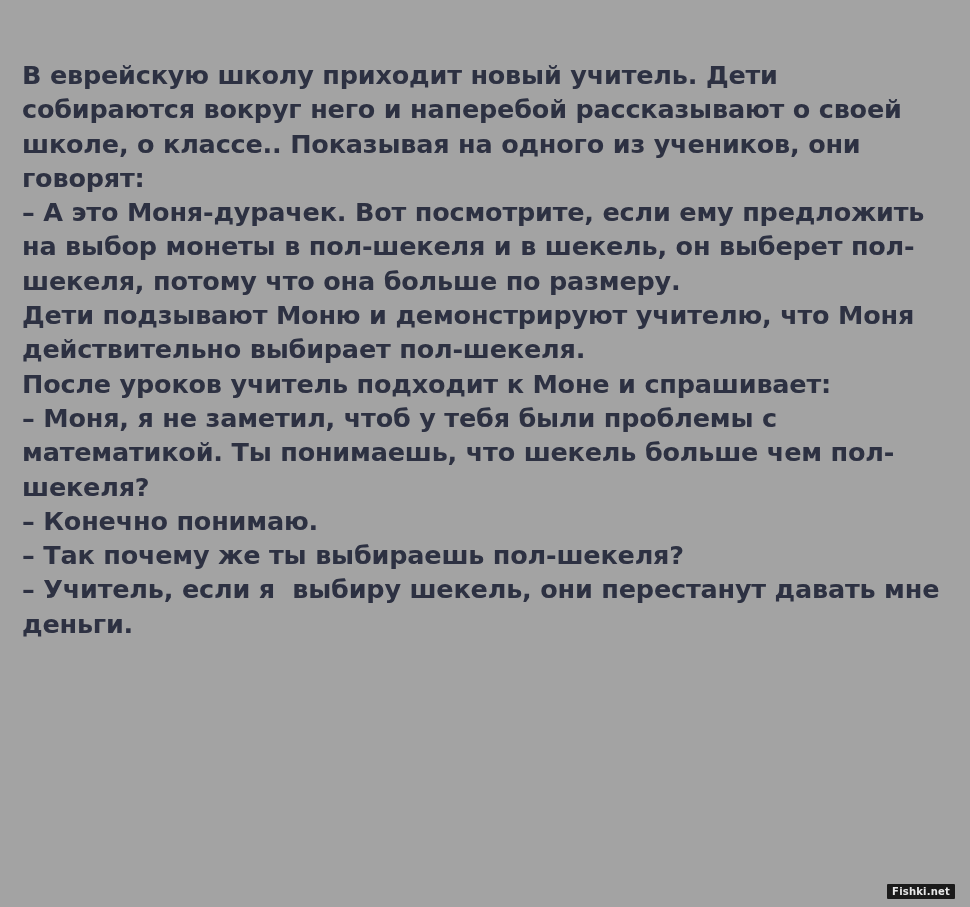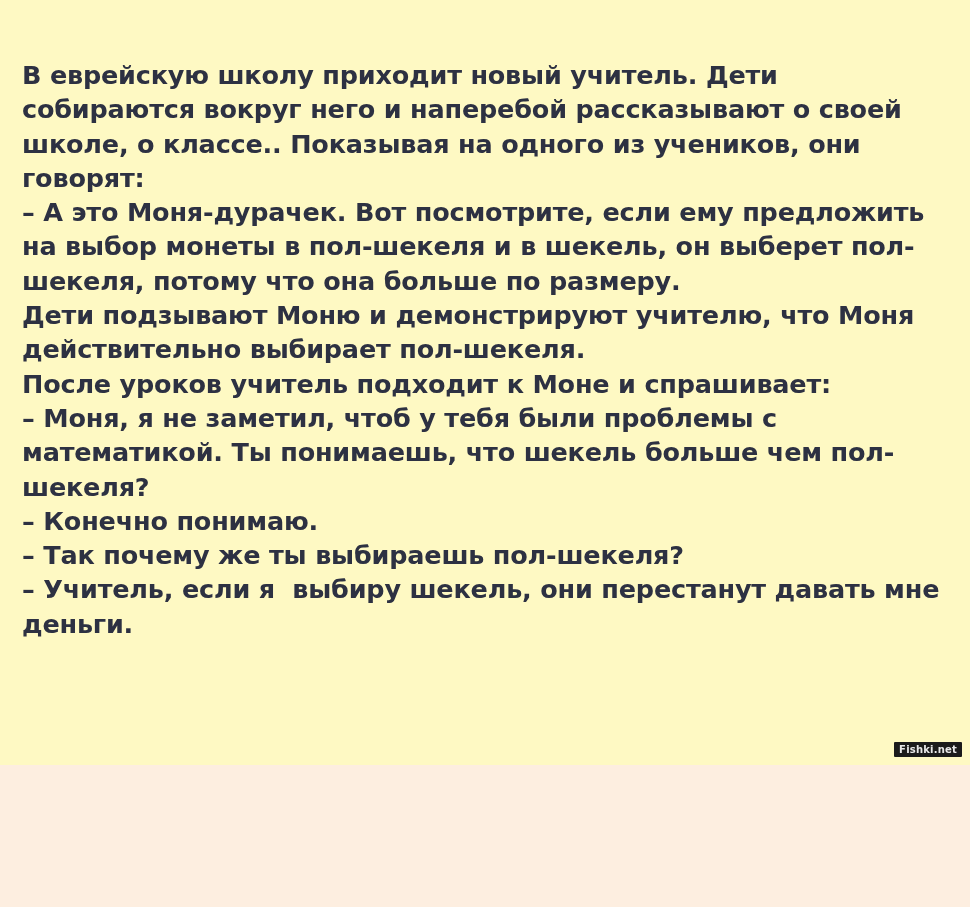--- a/index.html
+++ b/index.html
@@ -9,41 +9,41 @@
   body {
     width: 970px;
     height: 907px;
     background: #fdeee0;
     font-family: "DejaVu Sans", sans-serif;
     overflow: hidden;
   }
   .page {
     position: relative;
     width: 970px;
-    height: 765px;
-    background: #fef9c3;
+    height: 907px;
+    background: #a3a3a3;
     box-sizing: border-box;
   }
   .joke-text {
     position: absolute;
     left: 22px;
     top: 58px;
     width: 930px;
     color: #2d3142;
     font-family: "DejaVu Sans", sans-serif;
     font-size: 25.5px;
     font-weight: 700;
     line-height: 1.345;
     letter-spacing: -0.2px;
     white-space: pre-wrap;
     word-break: normal;
   }
   .watermark {
     position: absolute;
-    right: 8px;
+    right: 15px;
     bottom: 8px;
     background: #1b1b1b;
     color: #e8e8e8;
     font-family: "DejaVu Sans", sans-serif;
     font-size: 10px;
     font-weight: 700;
     letter-spacing: 0.2px;
     padding: 2px 5px 2px 5px;
     line-height: 1.1;
     border-radius: 1px;

